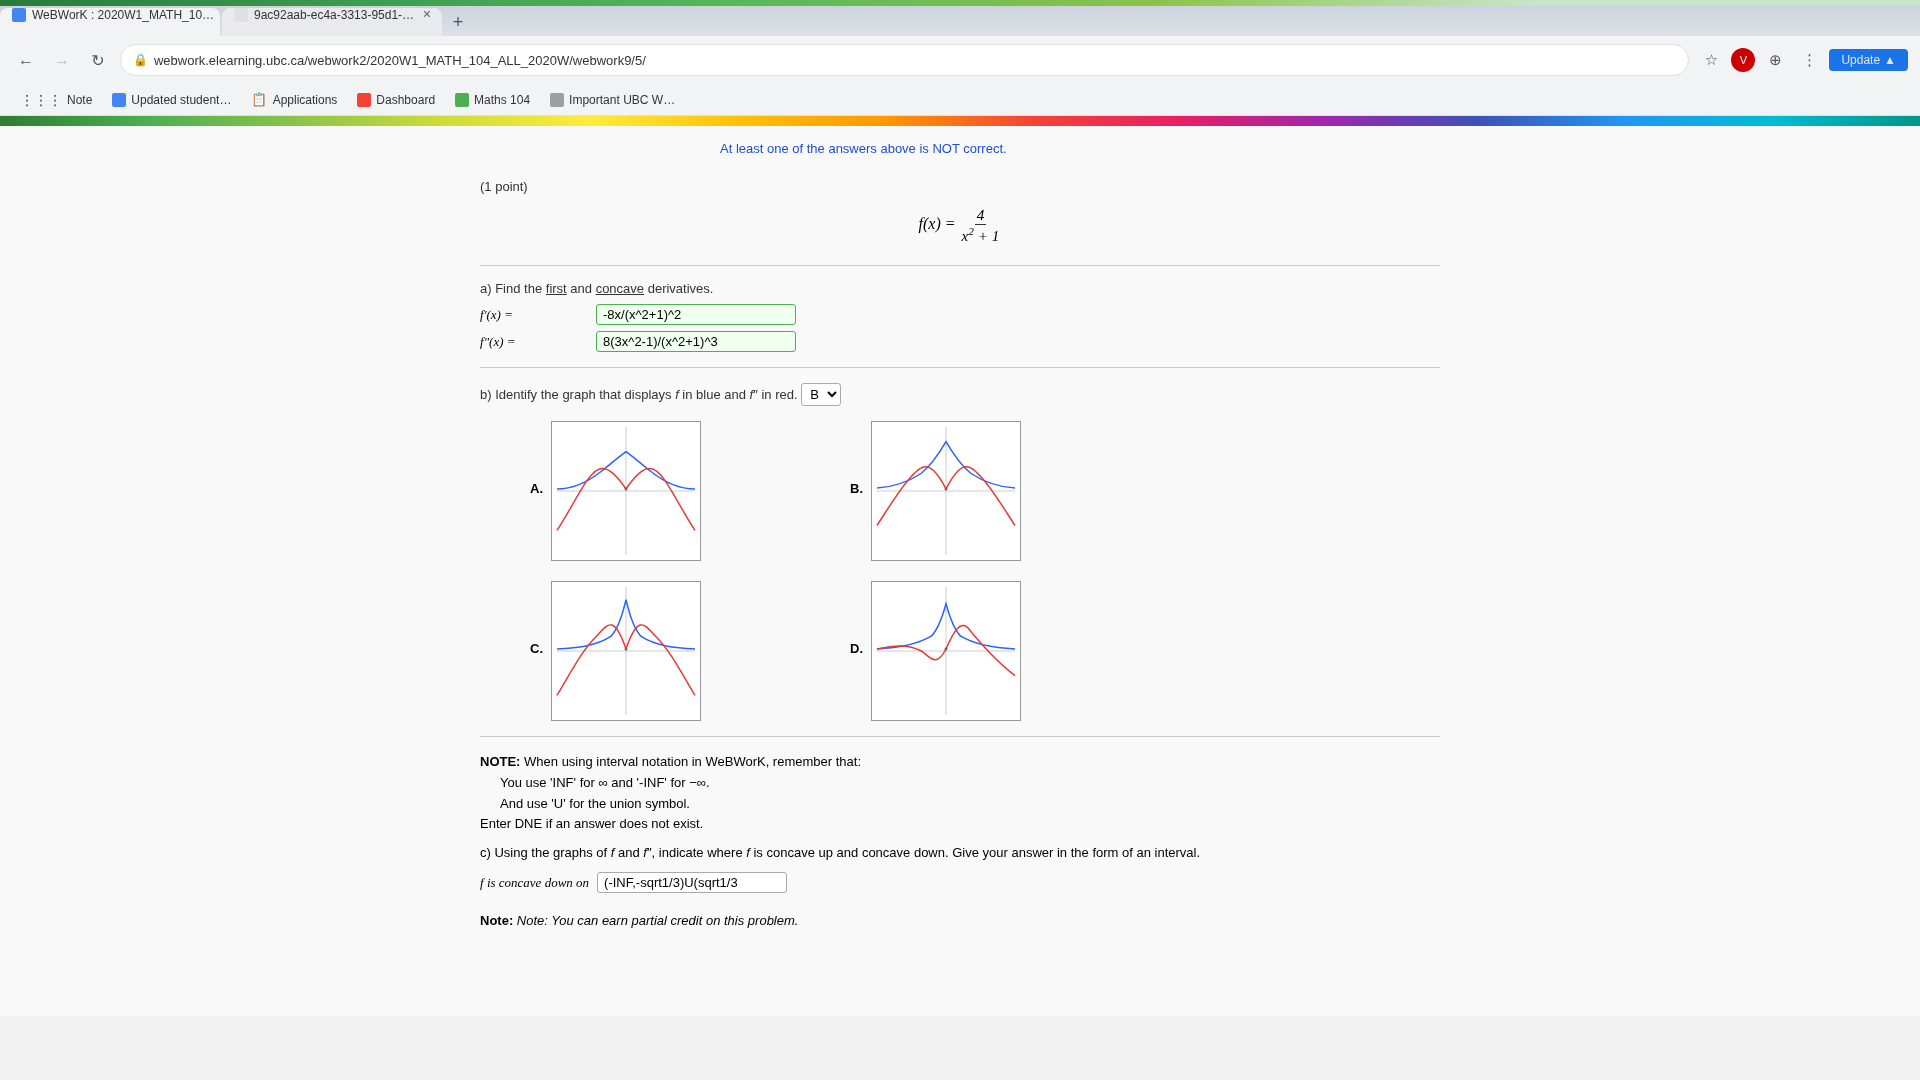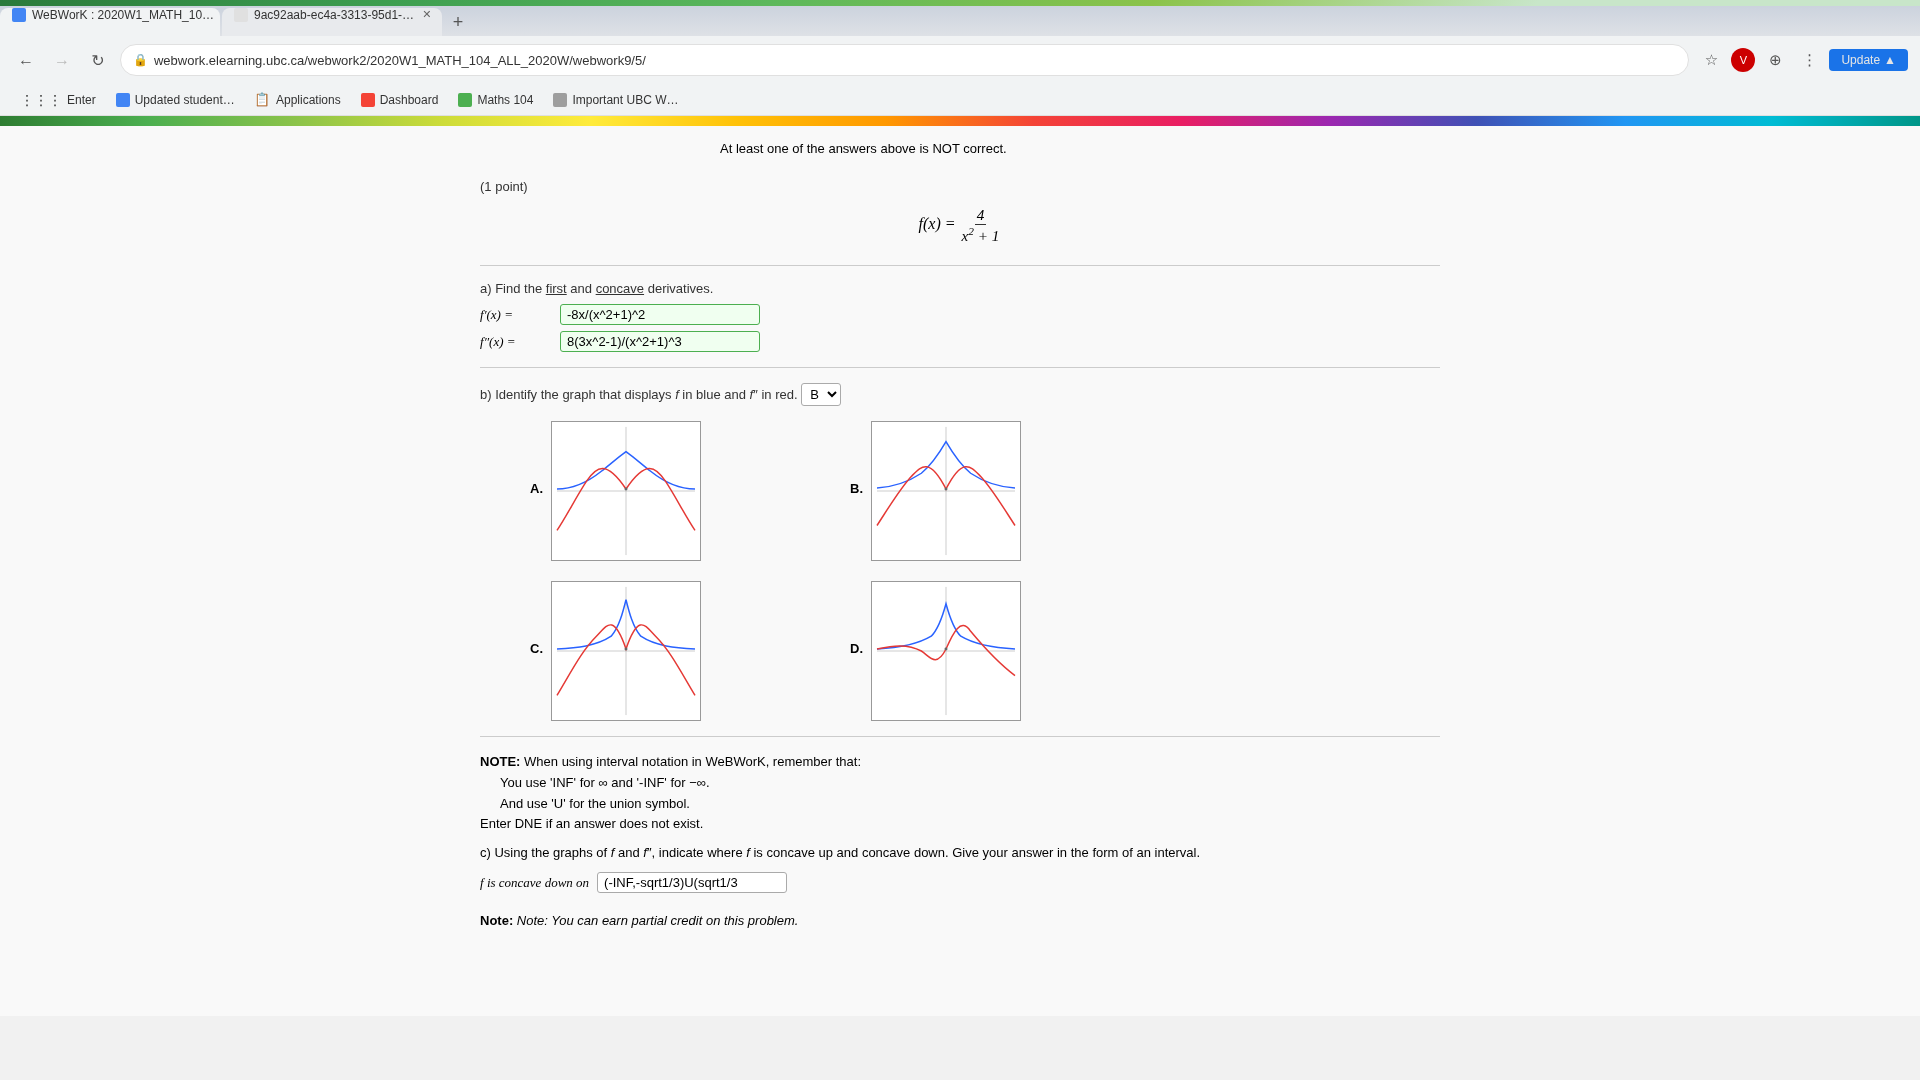--- a/index.html
+++ b/index.html
@@ -189,21 +189,21 @@
 
     
     .main-content {
       background: #f9f9f9;
       padding: 10px 0 20px 0;
       max-width: 1000px;
       margin: 0 auto;
     }
 
     .error-notice {
-      color: #000000;
+      color: #1d4ed8;
       font-size: 13px;
       margin: 0 0 8px 260px;
       padding: 5px 0;
     }
 
     .question-block {
       background: #f9f9f9;
       padding: 10px 20px;
     }
 
@@ -250,20 +250,21 @@
       min-width: 80px;
     }
 
     .answer-input {
       border: 1px solid #aaa;
       border-radius: 3px;
       padding: 2px 6px;
       font-size: 13px;
       background: white;
       min-width: 200px;
+      margin-left: 36px;
     }
 
     .answer-input.correct {
       border-color: #4caf50;
       background: #f0fff0;
     }
 
     
     .graph-question {
       margin: 15px 0;
@@ -408,21 +409,21 @@
       <button class="update-btn">
         <span>Update</span>
         <span>▲</span>
       </button>
     </div>
   </div>
 
   <div class="bookmarks-bar">
     <div class="bookmark-item apps-btn">
       <span style="font-size:14px;">⋮⋮⋮</span>
-      <span>Enter</span>
+      <span>Note</span>
     </div>
     <div class="bookmark-item">
       <span class="bookmark-favicon" style="background:#4285f4; width:14px; height:14px; display:inline-block; border-radius:2px;"></span>
       <span>Updated student…</span>
     </div>
     <div class="bookmark-item">
       <span style="font-size:13px;">📋</span>
       <span>Applications</span>
     </div>
     <div class="bookmark-item">

